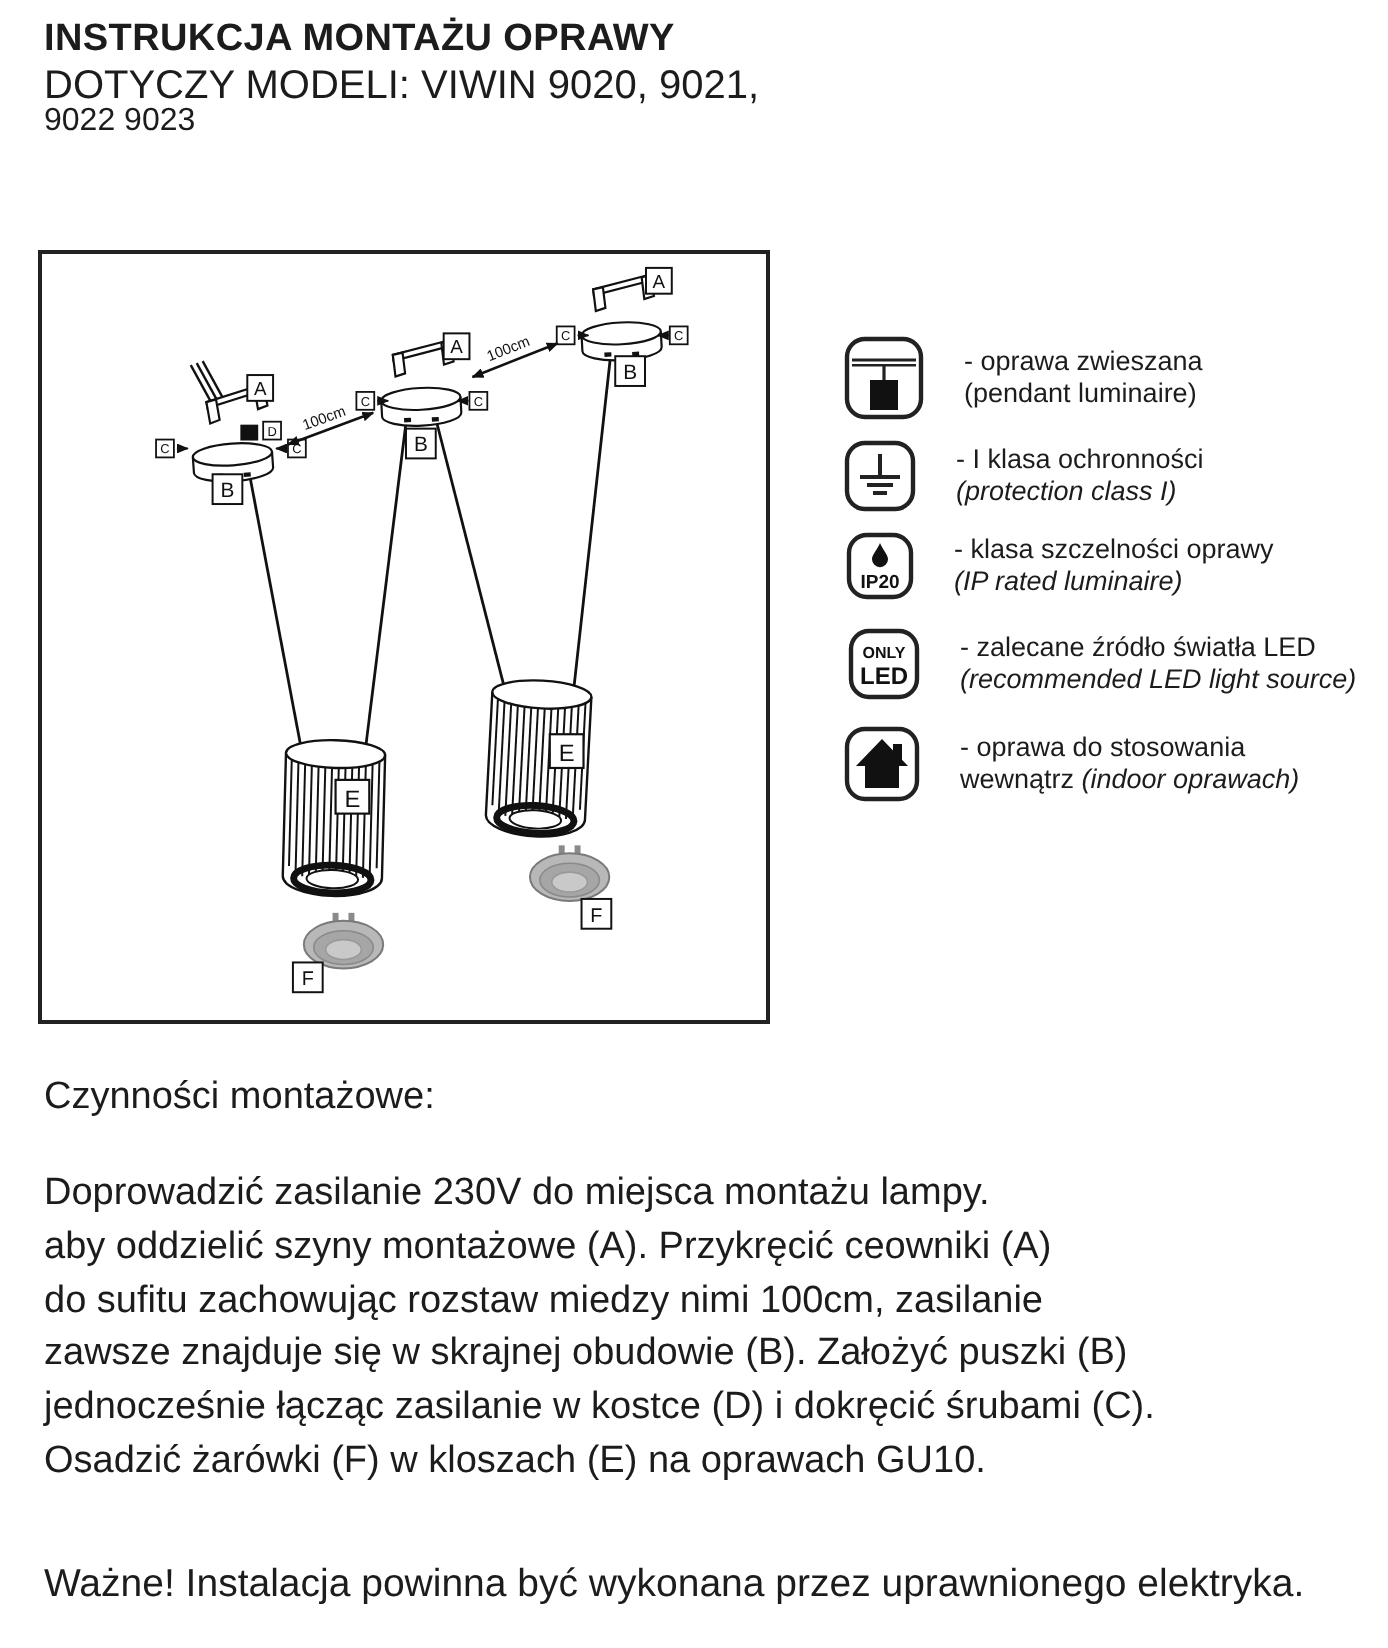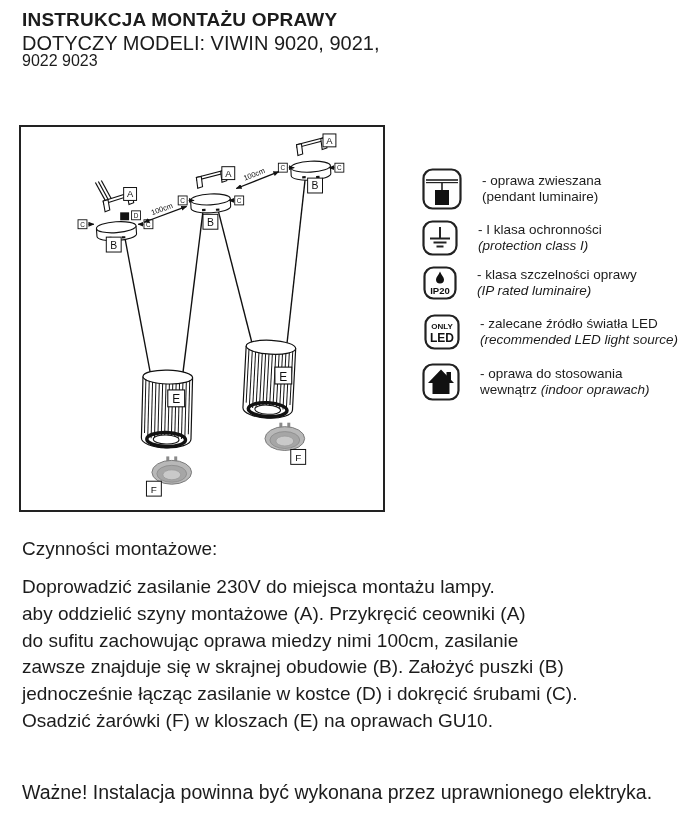--- a/index.html
+++ b/index.html
@@ -9,21 +9,21 @@
   }
   .title{position:absolute;left:22px;top:9px;font-size:19px;font-weight:bold;letter-spacing:.2px;}
   .subtitle1{position:absolute;left:22px;top:32px;font-size:20px;}
   .subtitle2{position:absolute;left:22px;top:52px;font-size:16px;}
   .diagram-frame{position:absolute;left:19px;top:125px;width:362px;height:383px;border:2px solid #222;}
   .diagram-frame svg{display:block;width:100%;height:100%;}
   .legend-row{position:absolute;display:flex;align-items:center;gap:20px;}
   .legend-row .txt{font-size:13.5px;line-height:16px;white-space:nowrap;}
   .it{font-style:italic;}
   .instructions{position:absolute;left:22px;top:536px;font-size:19px;}
-  .ins-heading{line-height:26px;margin-bottom:12px;}
+  .ins-heading{line-height:26px;margin-bottom:22px;}
   .ins-line{line-height:26.8px;white-space:nowrap;}
   .footer{position:absolute;left:22px;top:781px;font-size:19.5px;white-space:nowrap;}
   svg text{font-family:"Liberation Sans","DejaVu Sans",sans-serif;fill:#111;}
 </style>
 </head>
 <body>
 
 <div class="page">
 
   <div class="title">INSTRUKCJA MONTAŻU OPRAWY</div>
@@ -233,21 +233,21 @@
     <div class="txt">
       <div>- oprawa do stosowania</div>
       <div><span>wewnątrz </span><span class="it">(indoor oprawach)</span></div>
     </div>
   </div>
 
   <div class="instructions">
     <div class="ins-heading">Czynności montażowe:</div>
     <div class="ins-line">Doprowadzić zasilanie 230V do miejsca montażu lampy.</div>
     <div class="ins-line">aby oddzielić szyny montażowe (A). Przykręcić ceowniki (A)</div>
-    <div class="ins-line">do sufitu zachowując oprawa miedzy nimi 100cm, zasilanie</div>
+    <div class="ins-line">do sufitu zachowując rozstaw miedzy nimi 100cm, zasilanie</div>
     <div class="ins-line">zawsze znajduje się w skrajnej obudowie (B). Założyć puszki (B)</div>
     <div class="ins-line">jednocześnie łącząc zasilanie w kostce (D) i dokręcić śrubami (C).</div>
     <div class="ins-line">Osadzić żarówki (F) w kloszach (E) na oprawach GU10.</div>
   </div>
 
   <div class="footer">Ważne! Instalacja powinna być wykonana przez uprawnionego elektryka.</div>
 
 </div>
 
 </body></html>

